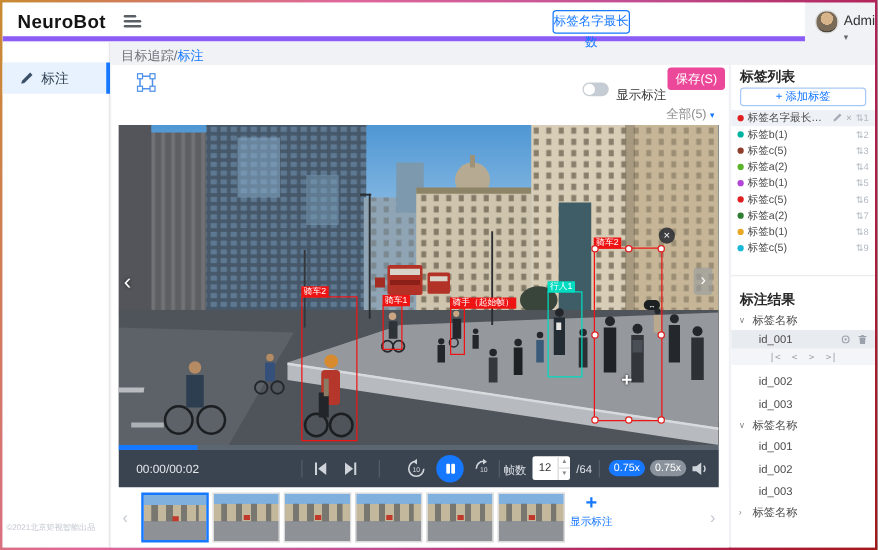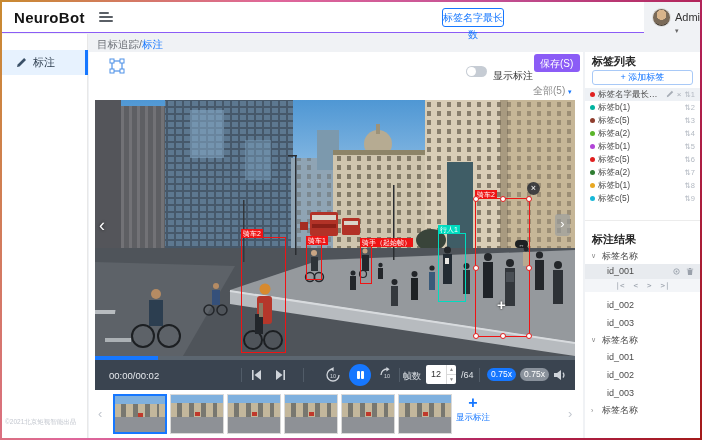--- a/index.html
+++ b/index.html
@@ -1,20 +1,20 @@
 <!DOCTYPE html>
 <html><head>
 <meta charset="utf-8">
 <style>
 html,body{margin:0;padding:0;background:#888;}
 *{box-sizing:border-box;}
 .frame{width:702px;height:440px;padding:2px;background:linear-gradient(115deg,#c98a2f 0%,#e0679b 30%,#c24f93 55%,#b01f53 80%,#a31a1a 100%);position:relative;font-family:"Liberation Sans","DejaVu Sans",sans-serif;}
 .app{position:relative;width:698px;height:436px;background:#f0f2f5;overflow:hidden;}
 
-.navbar{position:absolute;left:0;top:0;width:642px;height:31px;background:#fff;border-bottom:1px solid #8b5cf6;z-index:5;}
+.navbar{position:absolute;left:0;top:0;width:642px;height:31px;background:#fff;border-bottom:4px solid #8b5cf6;z-index:5;}
 .logo{position:absolute;left:12px;top:7px;font-size:15px;font-weight:800;color:#141414;letter-spacing:.3px;}
 .hamb{position:absolute;left:97px;top:10px;width:14px;height:11px;cursor:pointer;}
 .hamb i{display:block;height:2px;background:#5a5f66;margin-bottom:2px;border-radius:1px;}
 .hamb i:first-child{width:10px;}
 .backbtn{position:absolute;left:440px;top:6px;width:62px;height:19px;border:1px solid #1677ff;border-radius:3px;color:#1677ff;background:#fff;font-size:10px;text-align:center;line-height:17px;cursor:pointer;}
 .avatar{position:absolute;left:650px;top:6px;width:19px;height:19px;border-radius:50%;background:radial-gradient(circle at 50% 35%,#d8b48b 0 35%,#7a6a58 36% 70%,#4e463c 71%);border:1px solid #ddd;}
 .usermenu{position:absolute;left:673px;top:9px;font-size:11px;color:#333;cursor:pointer;}
 .caret{font-size:7px;color:#666;}
 
 .sidebar{position:absolute;left:0;top:32px;width:86px;height:404px;background:#fff;border-right:1px solid #e8e8e8;z-index:4;}
@@ -25,21 +25,21 @@
 .breadcrumb{position:absolute;left:95px;top:36px;font-size:10.5px;z-index:3;}
 .bc-parent{color:#6b6f76;}
 .bc-cur{color:#1677ff;cursor:pointer;}
 
 .main{position:absolute;left:87px;top:50px;width:494px;height:386px;background:#fff;}
 .tool-bbox{position:absolute;left:20px;top:6px;width:16px;height:16px;cursor:pointer;}
 .toggle-wrap{position:absolute;left:377px;top:7px;display:flex;align-items:center;gap:6px;}
 .toggle{width:21px;height:11px;border-radius:6px;background:#c6ccd4;position:relative;cursor:pointer;}
 .toggle .knob{position:absolute;left:1px;top:1px;width:9px;height:9px;border-radius:50%;background:#fff;}
 .toggle-label{font-size:10px;color:#333;margin-top:10px;}
-.savebtn{position:absolute;left:445px;top:2px;width:46px;height:18px;background:#8b5cf6;color:#fff;border:none;border-radius:3px;font-size:10px;text-align:left;line-height:18px;cursor:pointer;}
+.savebtn{position:absolute;left:445px;top:2px;width:46px;height:18px;background:#ec4899;color:#fff;border:none;border-radius:3px;font-size:10px;text-align:center;line-height:18px;cursor:pointer;}
 .vtitle{position:absolute;left:8px;top:33px;font-size:10.5px;color:#262626;width:420px;white-space:nowrap;overflow:hidden;}
 .vfilter{position:absolute;left:444px;top:32px;font-size:10px;color:#8c8c8c;cursor:pointer;}
 .vfilter .fc{font-size:7px;color:#1677ff;}
 
 .video{position:absolute;left:6px;top:48px;width:480px;height:256px;overflow:hidden;background:#222;}
 .video svg.scene{position:absolute;left:0;top:0;}
 .boxlayer{position:absolute;left:0;top:0;width:480px;height:256px;}
 .abox{position:absolute;}
 .abox .blabel{position:absolute;bottom:100%;left:-1px;color:#fff;font-size:7px;line-height:9px;padding:0 2px;white-space:nowrap;}
 .handle{position:absolute;width:6px;height:6px;border-radius:50%;background:#fff;border:1px solid #e02020;transform:translate(-50%,-50%);}

